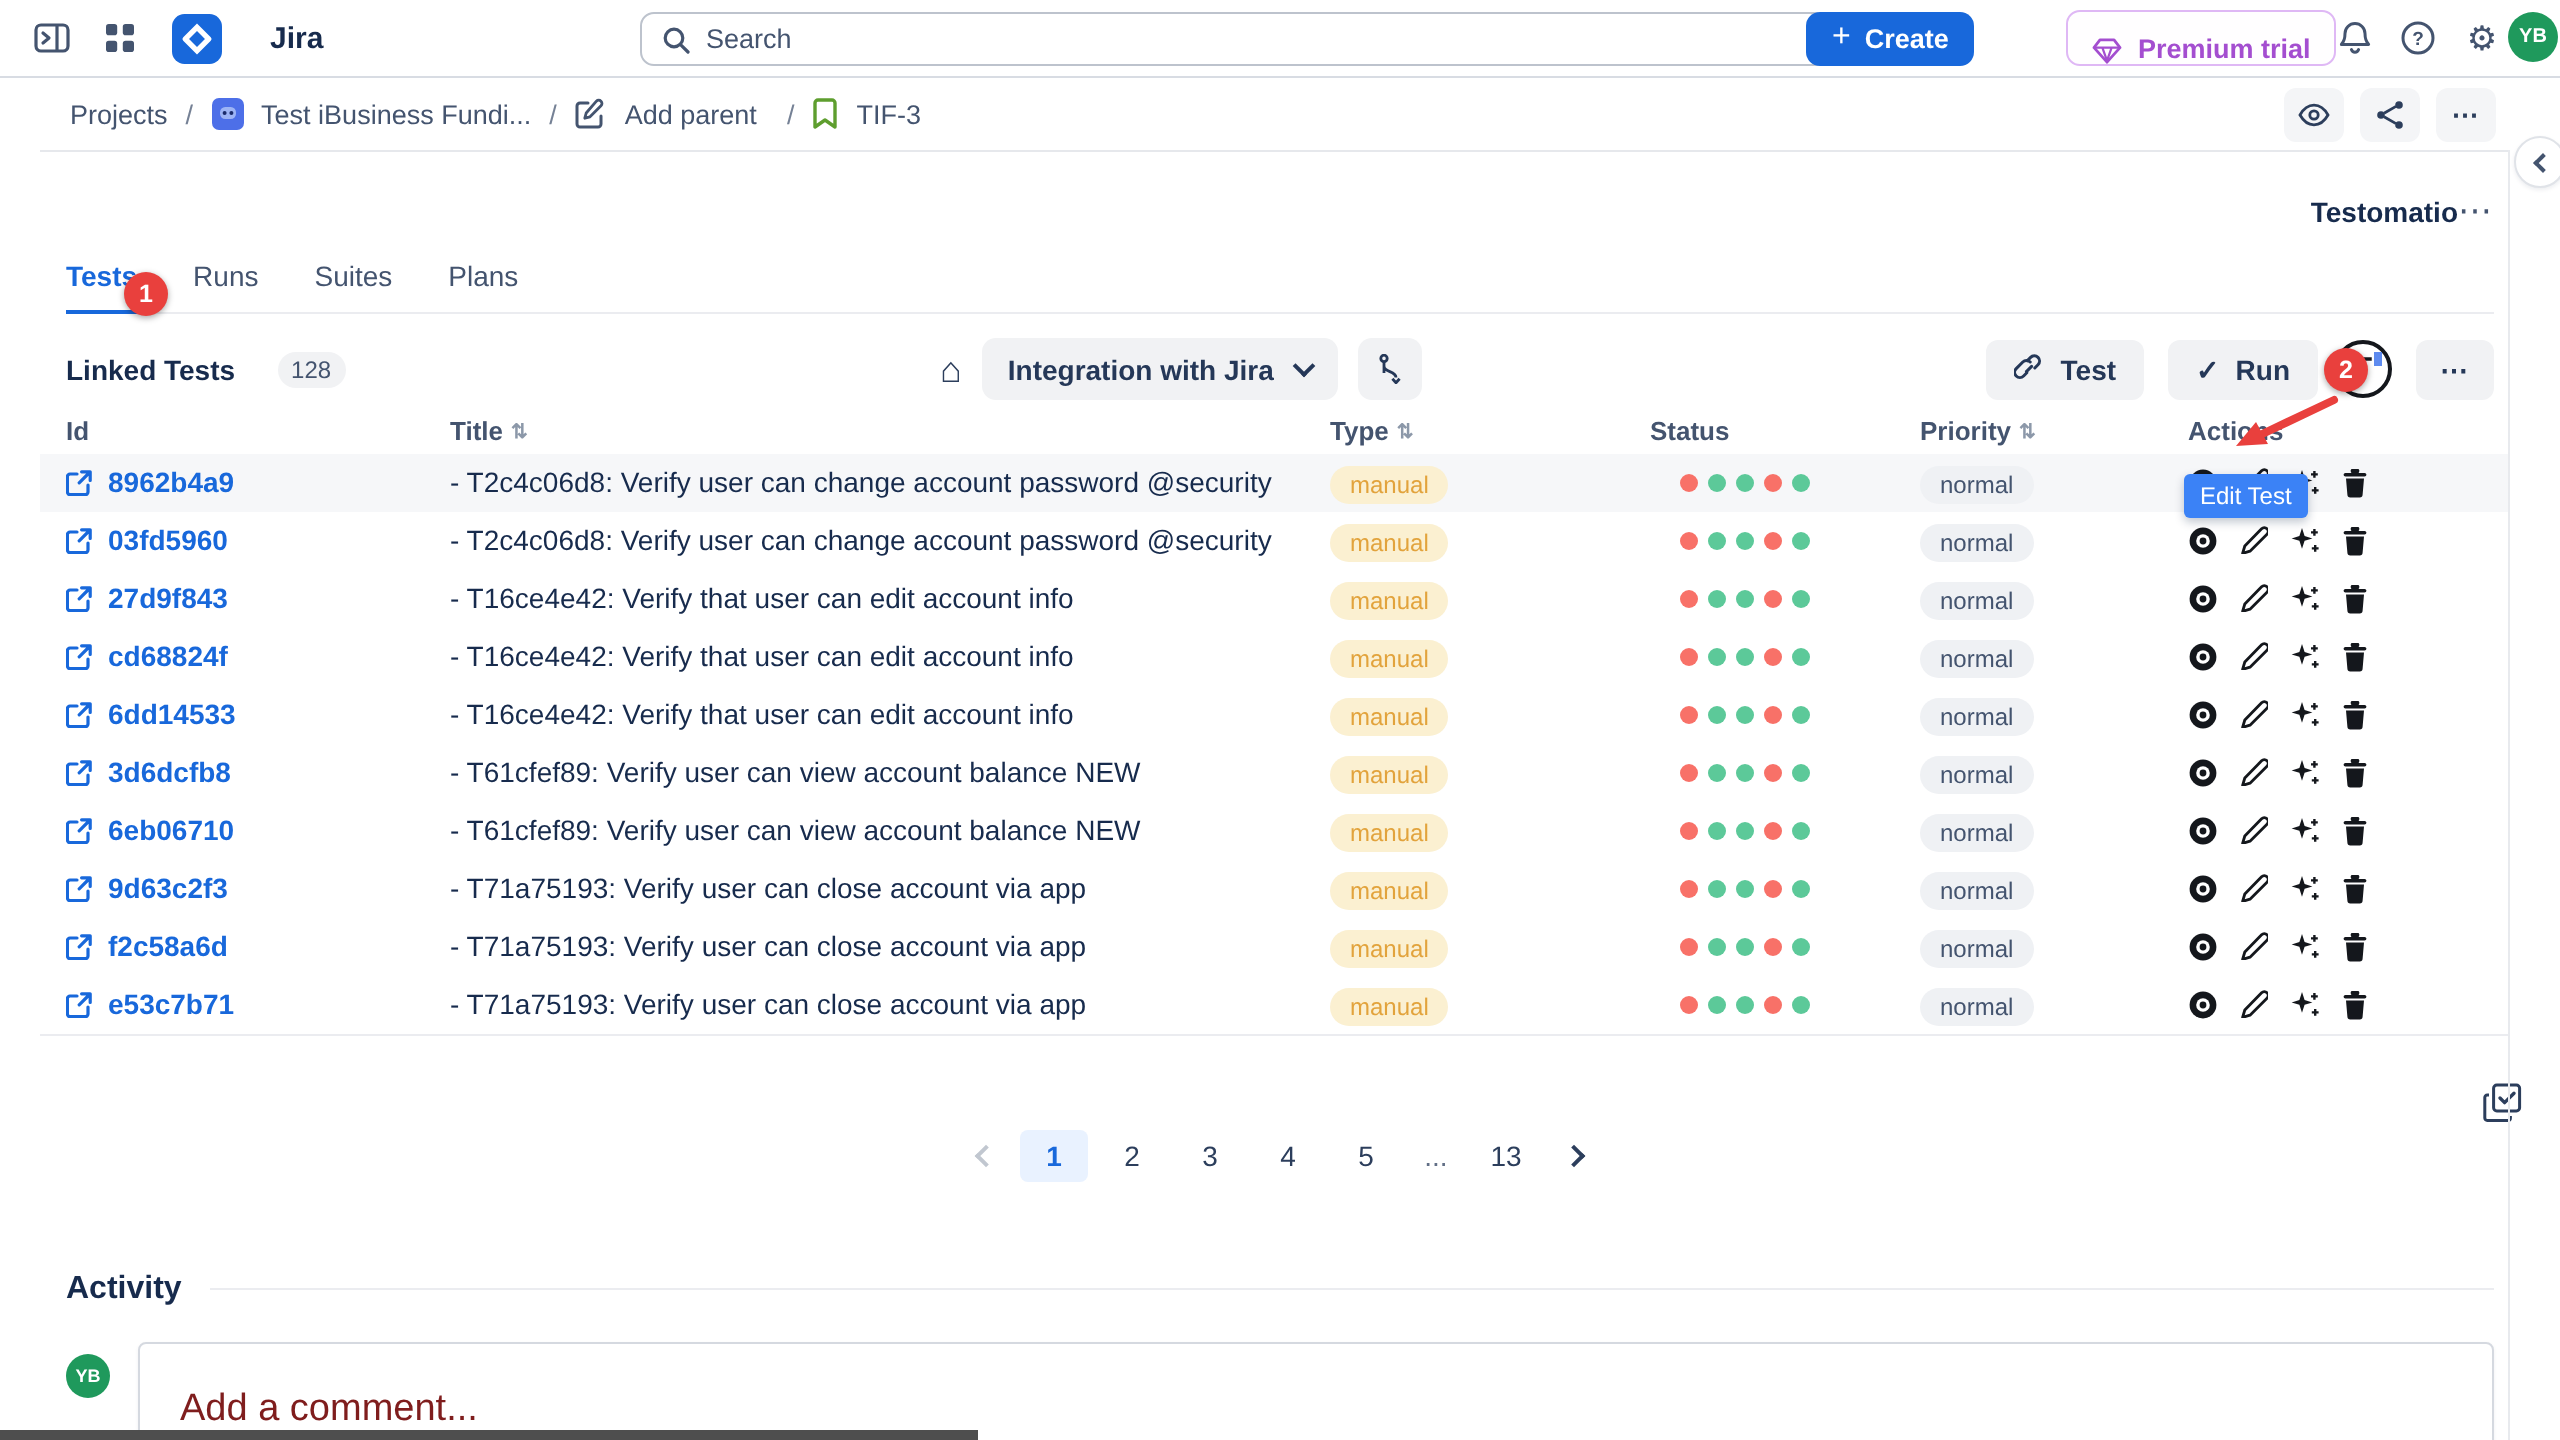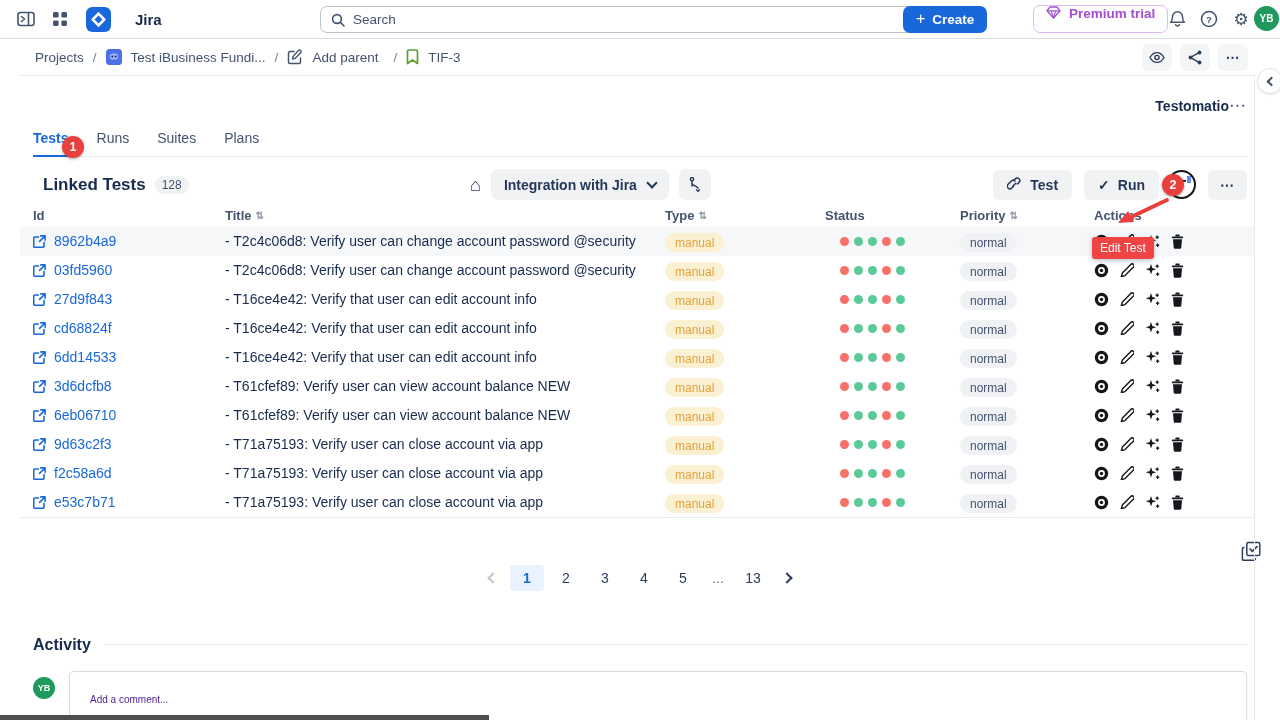--- a/index.html
+++ b/index.html
@@ -15,21 +15,21 @@
   .brand-name{font-weight:700;font-size:15px;color:#172B4D;margin-left:16px;}
   .search-wrap{position:absolute;left:320px;top:6px;width:572px;height:25px;border:1px solid #BDC3CD;
                border-radius:7px;display:flex;align-items:center;padding:0 10px;gap:8px;background:#fff;}
   .search-ph{font-size:13.5px;color:#44546F;text-align:right;}
   .create-btn{position:absolute;left:903px;top:6px;height:27px;padding:0 13px;background:#1868DB;
               color:#fff;border-radius:7px;font-size:13.5px;font-weight:600;display:flex;
               align-items:center;gap:7px;}
   .create-plus{font-size:16px;font-weight:400;margin-top:-1px;}
   .premium-btn{position:absolute;left:1033px;top:5px;height:26px;padding:0 12px;border:1px solid #DFB8F5;
                border-radius:7px;color:#A44ED0;font-size:13.5px;font-weight:600;display:flex;
-               align-items:flex-start;gap:8px;background:#FFFEFF;}
+               align-items:flex-end;gap:8px;background:#FFFEFF;}
   .tb-ic{position:absolute;top:6px;width:26px;height:26px;display:flex;align-items:center;
          justify-content:center;color:#44546F;}
   .gear-glyph{font-size:17px;line-height:1;}
   .avatar{width:25px;height:25px;border-radius:50%;background:#1F995C;color:#fff;font-size:10px;
           font-weight:700;display:flex;align-items:center;justify-content:center;}
   .avatar.top{position:absolute;left:1254px;top:6px;}
   
   .breadcrumb{height:36px;display:flex;align-items:center;padding:0 16px 0 35px;gap:9px;
               font-size:13.5px;color:#44546F;}
   .bc-sep{color:#758195;}
@@ -39,23 +39,23 @@
   .divider1{height:1px;background:#E6E8EC;margin-left:20px;width:1234px;}
   
   .panel-title-row{margin:19px 33px 0;display:flex;justify-content:flex-end;align-items:center;}
   .panel-title{font-size:14px;font-weight:700;}
   .panel-more{color:#44546F;font-size:17px;letter-spacing:1px;}
   .tabs{margin:14px 33px 0;display:flex;gap:28px;border-bottom:1px solid #EBECF0;font-size:14px;
         color:#44546F;}
   .tab{padding-bottom:9px;cursor:default;}
   .tab.active{color:#1868DB;font-weight:600;border-bottom:2.5px solid #1868DB;margin-bottom:-1.5px;}
   .toolbar{margin:12px 33px 0;height:32px;display:flex;align-items:center;position:relative;}
-  .lt-label{font-size:17px;font-weight:600;margin-left:10px;}
+  .lt-label{font-size:14px;font-weight:600;}
   .count-badge{background:#F1F2F4;border-radius:9px;padding:2px 7px;font-size:12px;color:#44546F;
-               margin-left:9px;}
+               margin-left:21px;}
   .toolbar-center{position:absolute;left:437px;top:0;display:flex;align-items:center;gap:10px;height:32px;}
   .home-glyph{font-size:18px;color:#2C3E5C;line-height:1;}
   .pill{background:#F1F2F4;border-radius:7px;height:31px;display:flex;align-items:center;
         padding:0 13px;font-weight:600;font-size:14px;color:#253858;gap:11px;}
   .pill.sq{padding:0 10px;}
   .chev{width:6px;height:6px;border-right:2px solid currentColor;border-bottom:2px solid currentColor;
         display:inline-block;}
   .chev.down{transform:rotate(45deg);margin-top:-3px;}
   .chev.left{transform:rotate(135deg);margin-left:2px;}
   .chev.right{transform:rotate(-45deg);margin-right:2px;}
@@ -69,21 +69,21 @@
   .t-logo::after{content:"";position:absolute;right:3px;top:4px;width:4px;height:7px;background:#5E8BEF;}
   
   .table{margin:4px 26px 16px 20px;position:relative;}
   .thead,.trow{display:grid;grid-template-columns:205px 440px 160px 135px 134px 1fr;align-items:center;}
   .thead{height:22px;font-size:13px;font-weight:600;color:#44546F;}
   .thead .hcell{display:flex;align-items:center;gap:4px;}
   .sort{font-size:10px;color:#8C98A9;}
   .pad13{padding-left:13px;}
   .trow{height:29px;}
   .trow.hl{background:#F6F7F9;}
-  .c-id{padding-left:13px;display:flex;gap:8px;align-items:center;color:#1868DB;font-weight:400;}
+  .c-id{padding-left:13px;display:flex;gap:8px;align-items:center;color:#1868DB;font-weight:700;}
   .c-title{color:#172B4D;}
   .badge-type{background:#FBF0D1;color:#E2A33C;font-size:12px;padding:2.5px 10px;border-radius:10px;}
   .c-status{padding-left:15px;display:flex;gap:5px;}
   .dot{width:9px;height:9px;border-radius:50%;}
   .dot.fail{background:#F87168;}
   .dot.pass{background:#5CC999;}
   .badge-pri{background:#EFF1F4;color:#44546F;font-size:12px;padding:2.5px 10px;border-radius:10px;}
   .c-actions{display:flex;gap:11px;align-items:center;}
   .a-icon{display:flex;align-items:center;justify-content:center;}
   .table-bottom{height:1px;background:#EBECF0;}
@@ -100,38 +100,38 @@
   .pg-next{color:#2C3E5C;}
   
   .activity{margin:44px 33px 0;}
   .activity-head{display:flex;align-items:center;gap:14px;}
   .activity-title{font-size:16px;font-weight:700;}
   .activity-line{flex:1;height:1px;background:#EBECF0;}
   .comment-row{margin-top:17px;display:flex;gap:14px;align-items:flex-start;}
   .avatar.small{width:22px;height:22px;font-size:9px;margin-top:6px;}
   .comment-box{flex:1;border:1px solid #D5D9E0;border-radius:4px;padding:22px 20px 24px;
                box-shadow:0 1px 2px rgba(9,30,66,.06);background:#fff;}
-  .comment-ph{color:#4c1d95;font-size:10px;}
+  .comment-ph{color:#7f1d1d;font-size:19px;}
   .chips{margin-top:17px;display:flex;gap:9px;}
   .chip{border:1px solid #D5D9E0;border-radius:4px;padding:6px 15px;font-size:13.5px;color:#2C3E5C;
         background:#fff;}
   
   .right-rail-line{position:absolute;top:75px;bottom:0;left:1254px;width:1px;background:#E8EAEE;}
   .collapse-handle{position:absolute;left:1257px;top:68px;width:24px;height:24px;border:1px solid #E0E3E8;
                    border-radius:50%;background:#fff;display:flex;align-items:center;
                    justify-content:center;color:#44546F;box-shadow:0 1px 2px rgba(9,30,66,.08);z-index:5;}
   .bottom-bar{position:absolute;left:0;bottom:0;width:489px;height:5px;background:#4E4E4E;z-index:40;}
   
   .badge-red{position:absolute;width:22px;height:22px;border-radius:50%;background:#E9403D;color:#fff;
              font-weight:700;font-size:12.5px;display:flex;align-items:center;justify-content:center;
              box-shadow:0 1px 3px rgba(0,0,0,.35);z-index:30;}
   #badge1{left:62px;top:136px;}
   #badge2{left:1162px;top:174px;}
   .arrow-svg{position:absolute;left:1100px;top:190px;z-index:29;}
-  .tooltip{position:absolute;left:1092px;top:237px;background:#ef4444;color:#fff;font-size:12px;
+  .tooltip{position:absolute;left:1092px;top:237px;background:#3b82f6;color:#fff;font-size:12px;
            padding:4px 8px;border-radius:3px;z-index:25;white-space:nowrap;box-shadow:0 2px 5px rgba(9,30,66,.25);}
 </style>
 </head>
 <body>
 
 <header class="topbar">
   <span class="icon-btn">
     <svg width="18" height="16" viewBox="0 0 18 16">
       <rect x="1" y="1.5" width="16" height="13" rx="2.5" fill="none" stroke="#44546F" stroke-width="1.6"></rect>
       <line x1="11.5" y1="1.5" x2="11.5" y2="14.5" stroke="#44546F" stroke-width="1.6"></line>

